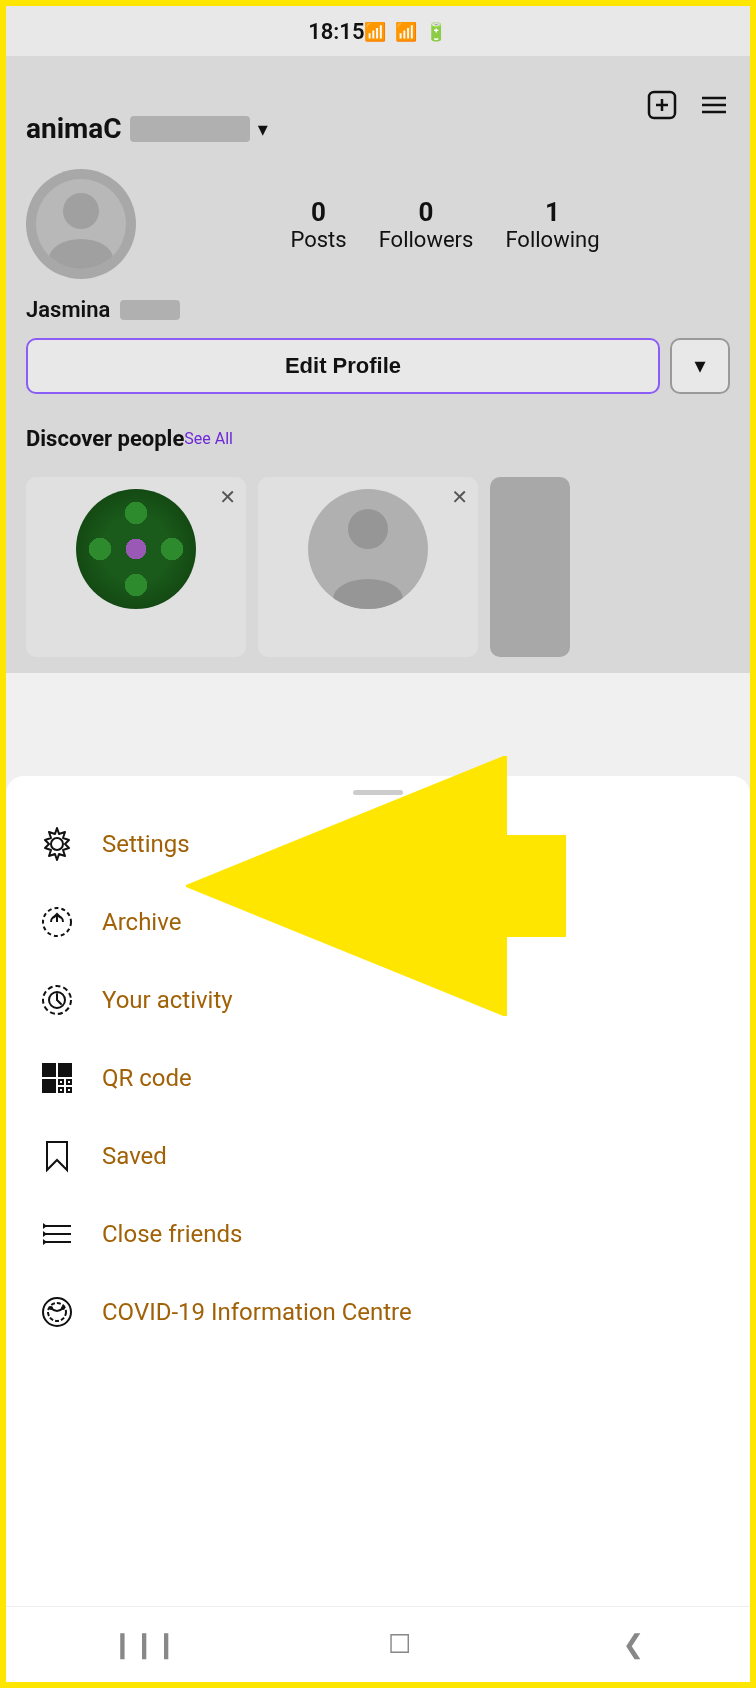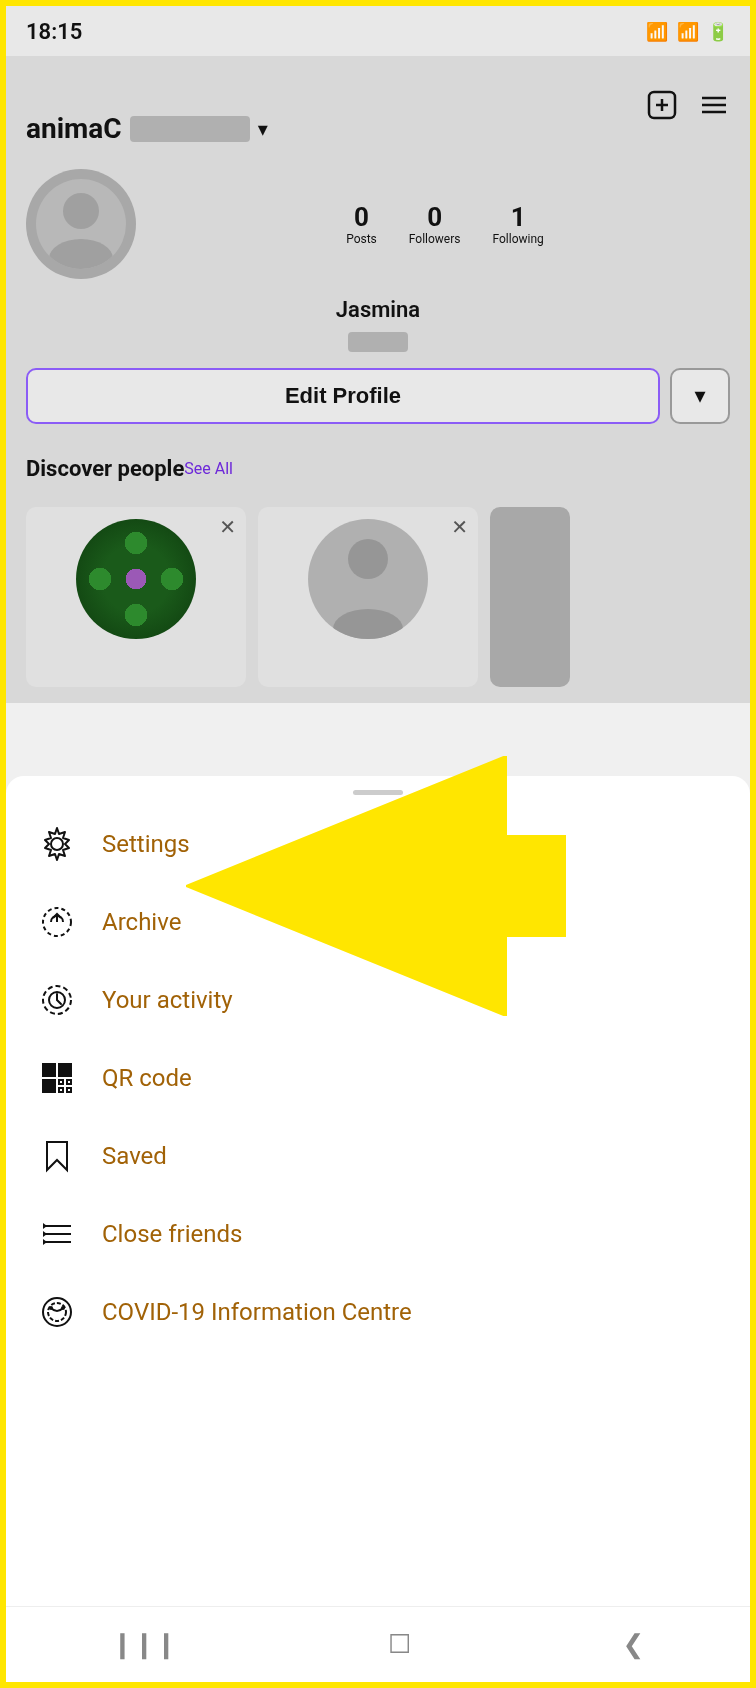--- a/index.html
+++ b/index.html
@@ -12,21 +12,21 @@
       position: relative;
       border: 6px solid #FFE600;
     }
 
     
     .status-bar {
       background: #e8e8e8;
       height: 50px;
       display: flex;
       align-items: center;
-      justify-content: space-between;
+      justify-content: center;
       padding: 0 20px;
     }
     .status-time {
       font-size: 22px;
       font-weight: 600;
       color: #111;
     }
     .status-icons {
       display: flex;
       gap: 8px;
@@ -142,31 +142,30 @@
       display: flex;
       flex-direction: column;
       align-items: center;
     }
     .stat-number {
       font-size: 26px;
       font-weight: 700;
       color: #111;
     }
     .stat-label {
-      font-size: 12px;
+      font-size: 22px;
       color: #111;
     }
 
     
     .user-name-row {
       display: flex;
       align-items: center;
       gap: 10px;
       margin-bottom: 16px;
-      flex-direction: column;
     }
     .user-display-name {
       font-size: 22px;
       font-weight: 600;
       color: #111;
     }
     .name-blurred {
       display: inline-block;
       width: 60px;
       height: 20px;

